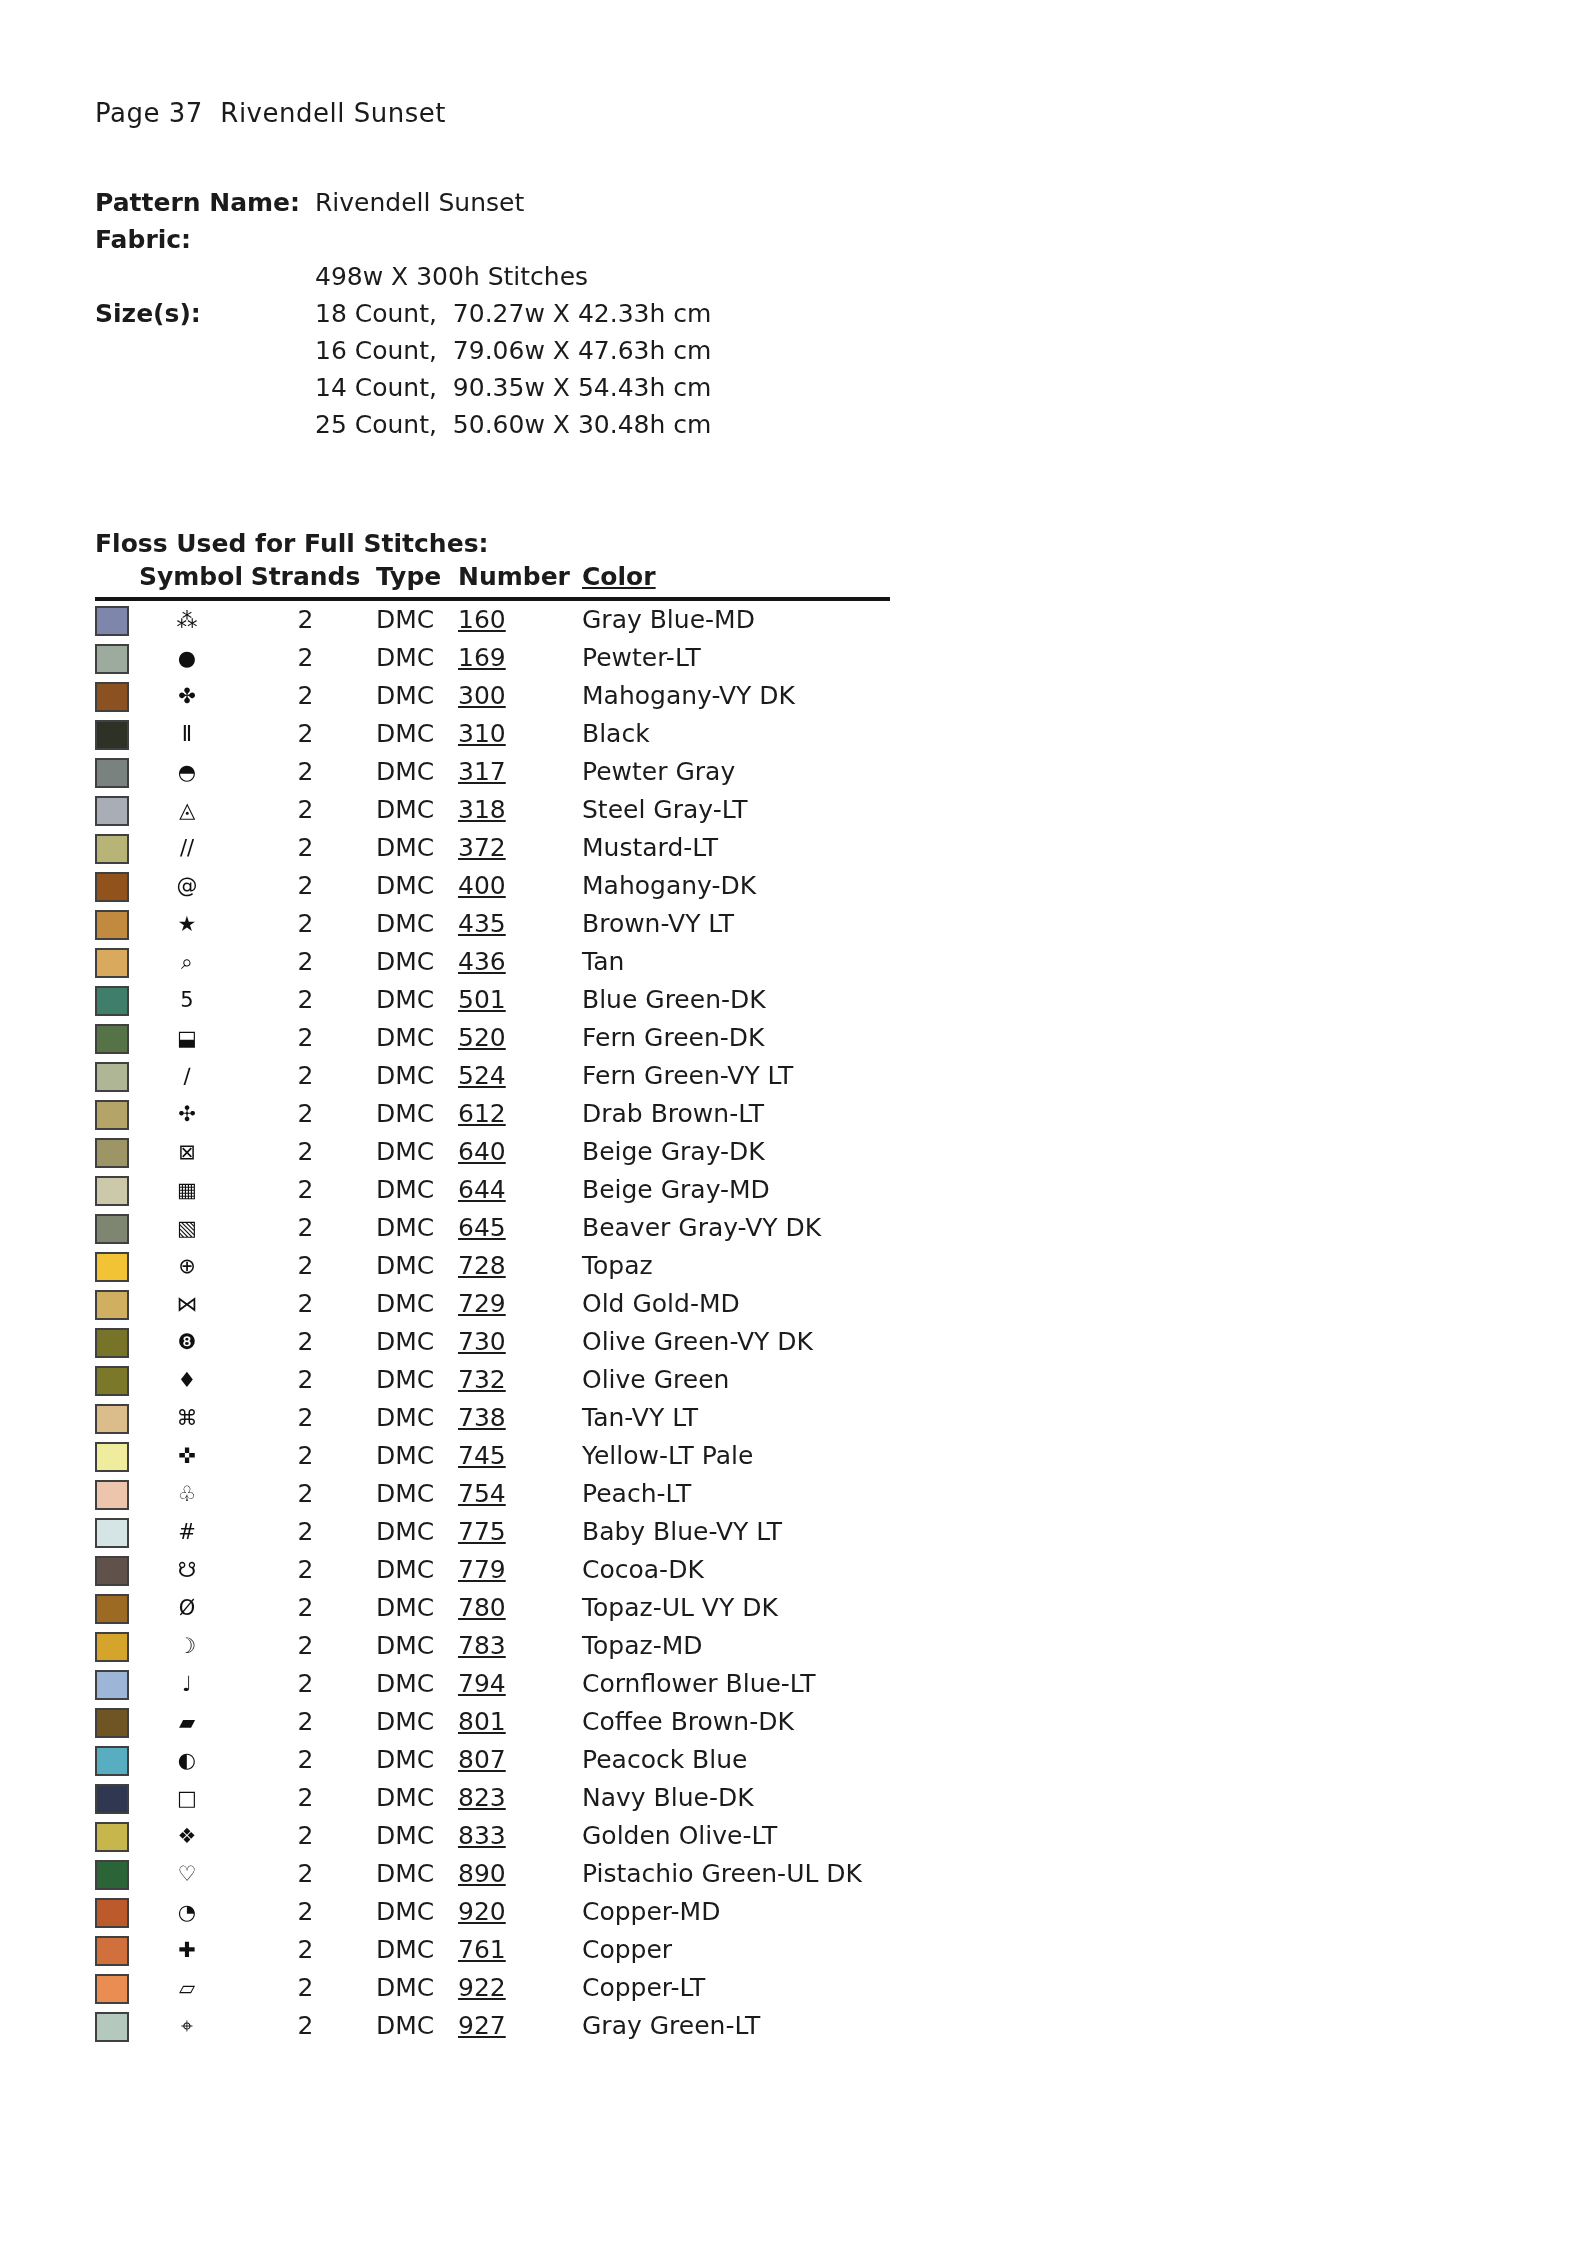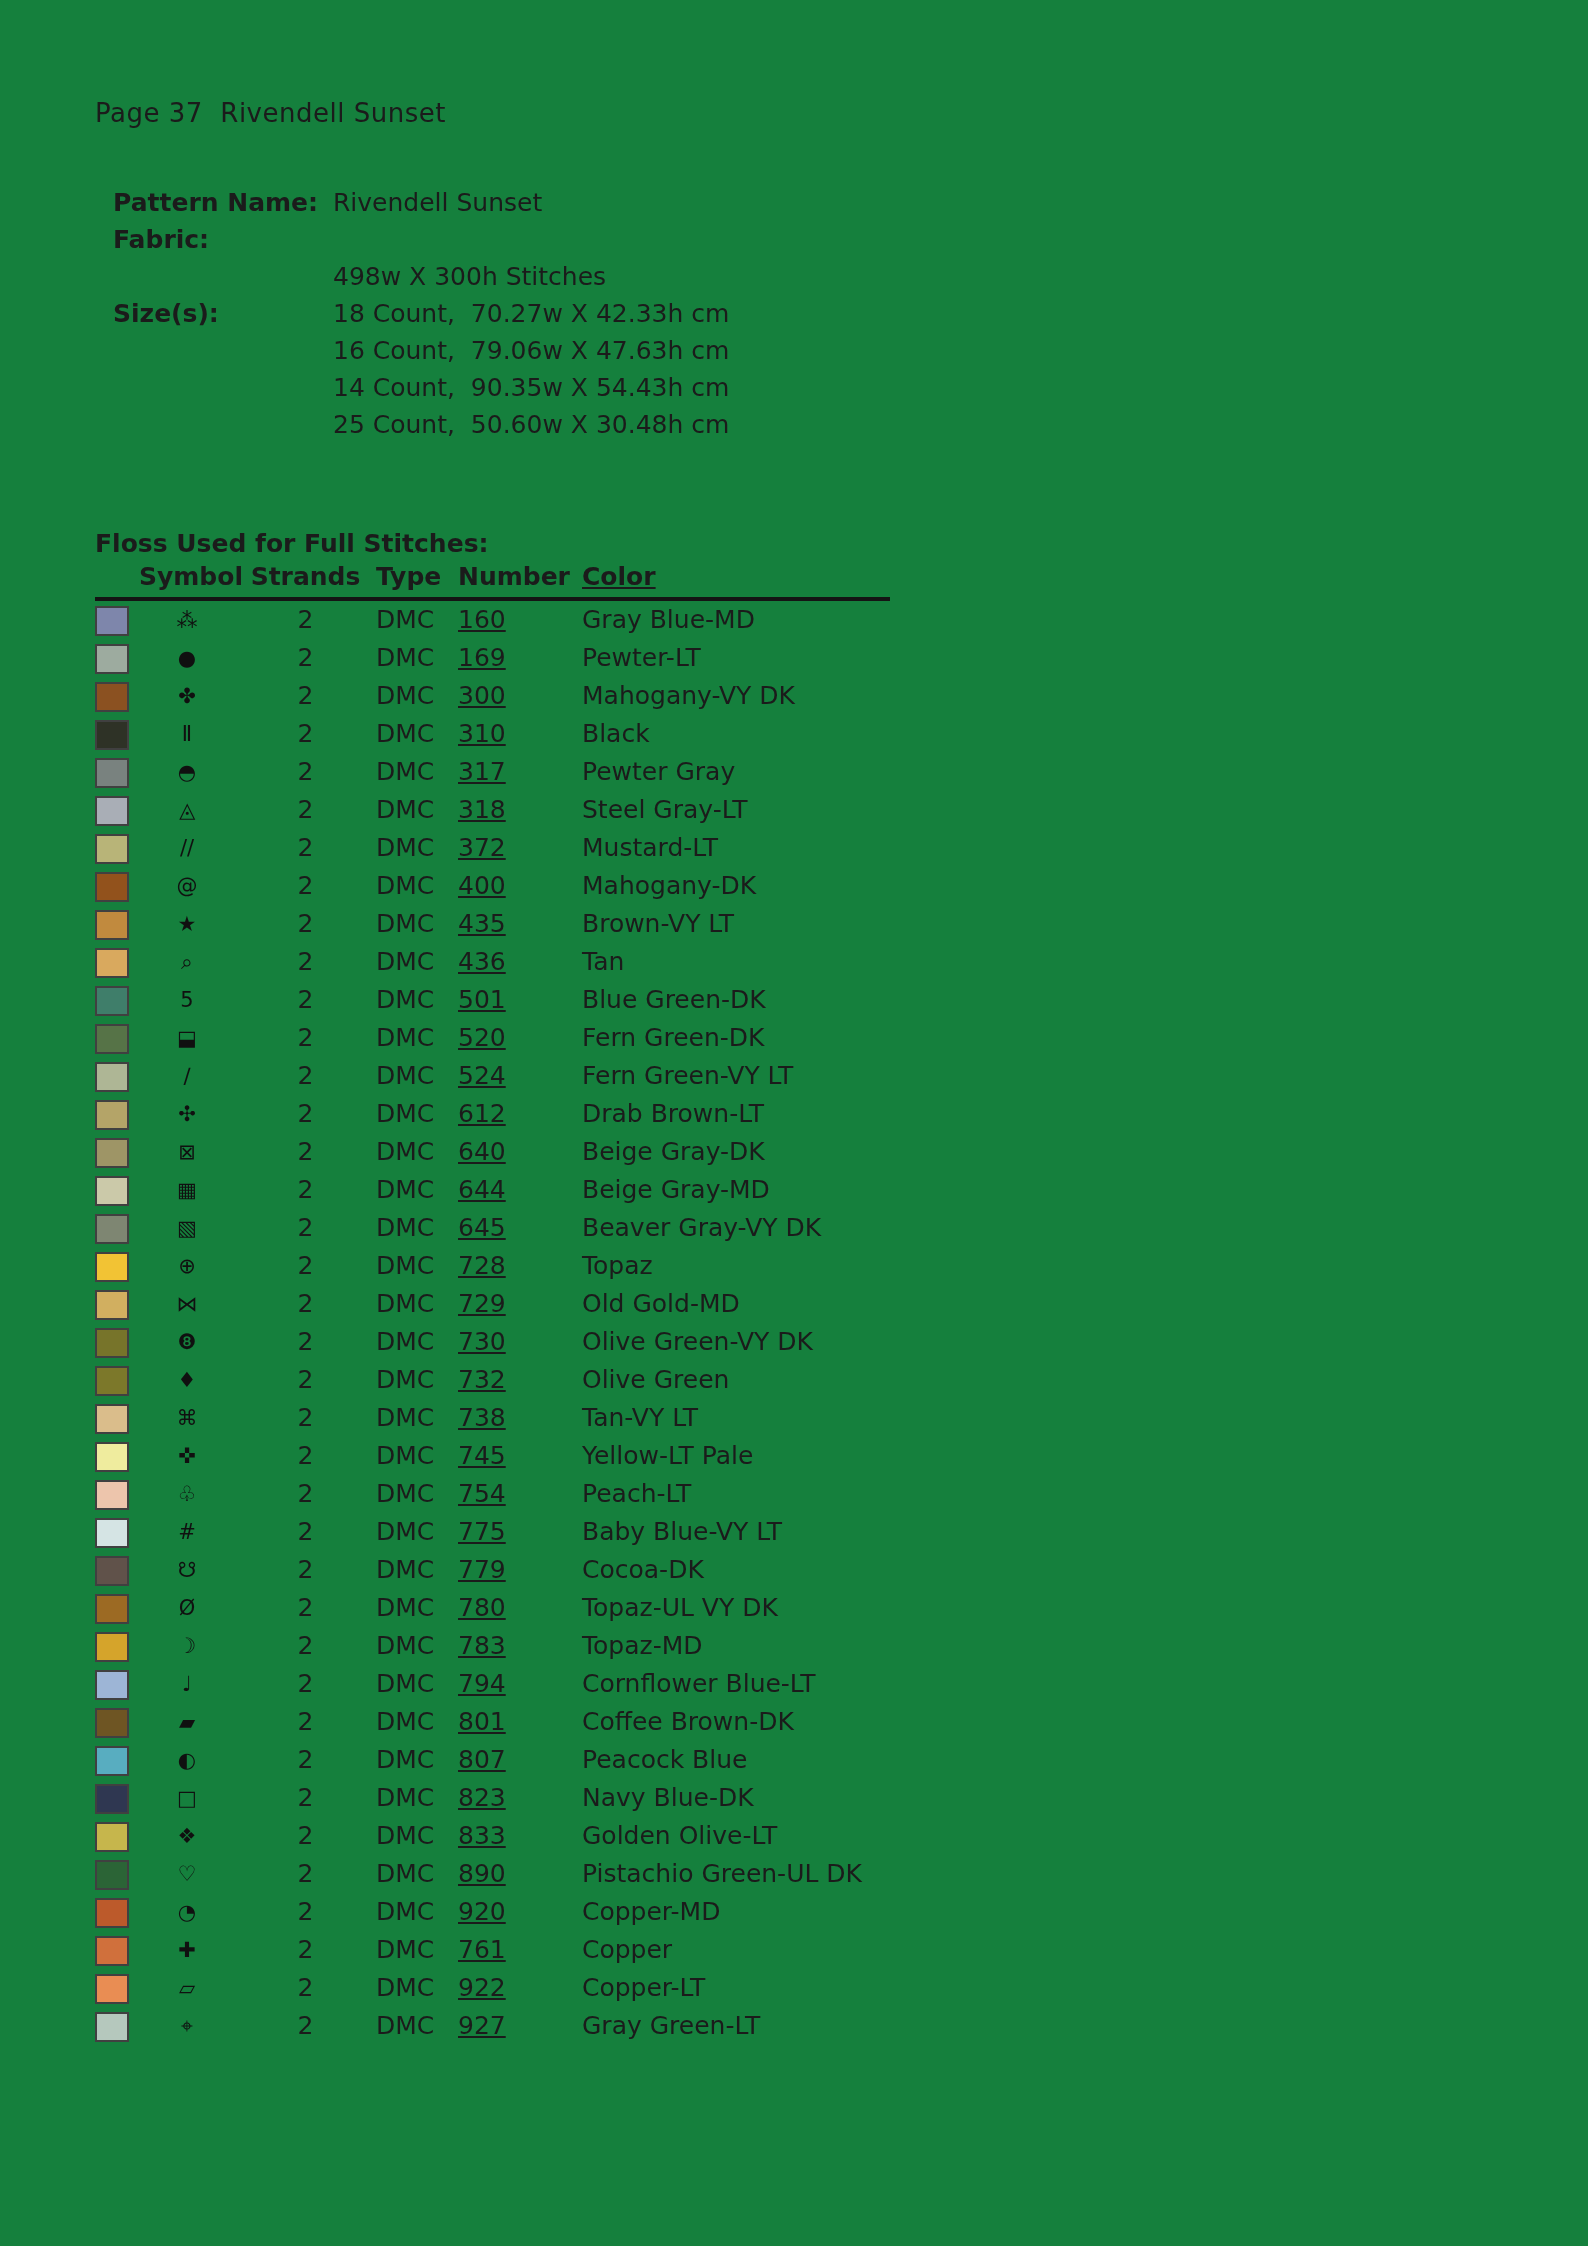--- a/index.html
+++ b/index.html
@@ -4,21 +4,21 @@
 <style>
   html, body {
     margin: 0;
     padding: 0;
     background: #e8e8e8;
   }
   .page {
     position: relative;
     width: 1588px;
     height: 2246px;
-    background: #15803d;
+    background: #ffffff;
     font-family: "DejaVu Sans", "Liberation Sans", sans-serif;
     color: #1b1b1b;
     overflow: hidden;
   }
   .content {
     position: absolute;
     left: 95px;
     top: 0;
     right: 40px;
   }
@@ -29,21 +29,20 @@
     white-space: pre;
     letter-spacing: 0.5px;
   }
   .info-block {
     margin-top: 56px;
   }
   .info-row {
     display: grid;
     grid-template-columns: 220px auto;
     line-height: 37px;
-    margin-left: 18px;
   }
   .info-label {
     font-weight: 700;
     font-size: 25px;
     white-space: pre;
   }
   .info-value {
     font-size: 25px;
     white-space: pre;
   }

